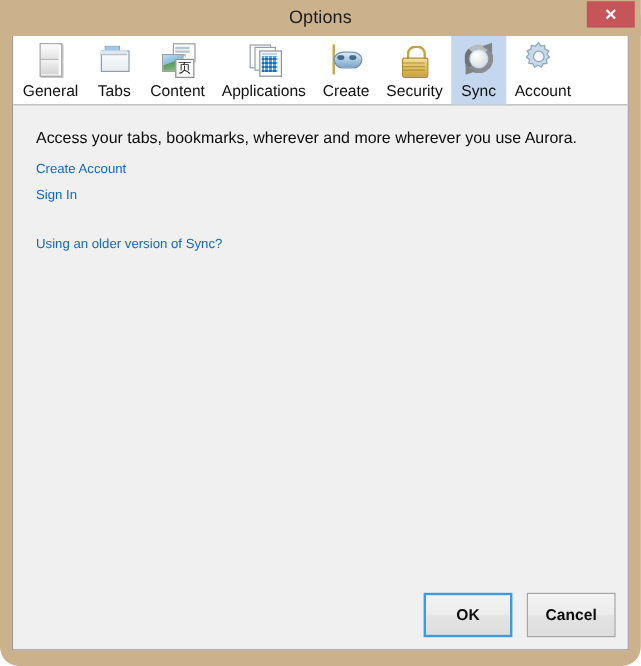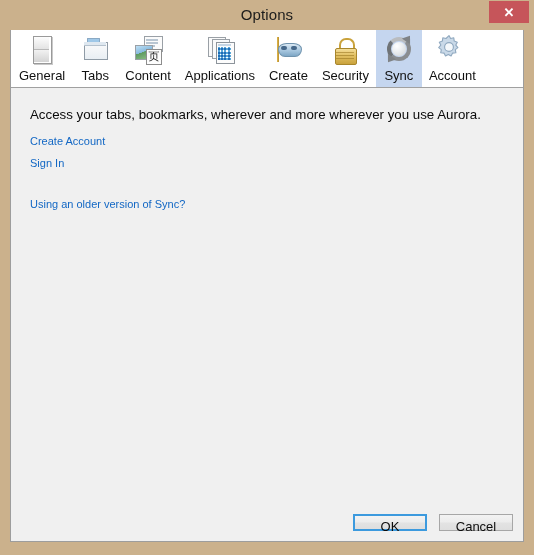--- a/index.html
+++ b/index.html
@@ -16,20 +16,21 @@
   }
 
   
   .window {
     position: absolute;
     left: 0; top: 0;
     width: 534px;
     height: 555px;
     background: #cbb18c;
     box-sizing: border-box;
+    border-radius: 16px;
   }
 
   .titlebar {
     position: absolute;
     left: 0; top: 0;
     width: 534px;
     height: 30px;
     background: #cbb18c;
   }
   .title-text {
@@ -149,31 +150,32 @@
   
   .footer {
     position: absolute;
     right: 10px;
     bottom: 9px;
     display: flex;
     gap: 12px;
   }
   .btn {
     width: 74px;
-    height: 17px;
+    height: 37px;
     font-size: 13px;
     font-family: "Liberation Sans", sans-serif;
     color: #0c0c0c;
     background: linear-gradient(180deg, #f3f3f3 0%, #ececec 48%, #e3e3e3 52%, #dedede 100%);
     border: 1px solid #a7a7a7;
     box-sizing: border-box;
     cursor: pointer;
     padding: 0;
     line-height: 23px;
     text-align: center;
+    font-weight: bold;
   }
   .btn.focused {
     border: 2px solid #3c9ade;
     line-height: 21px;
   }
   .btn u { text-decoration: underline; }
 
   
   .ico { position: absolute; }
 

